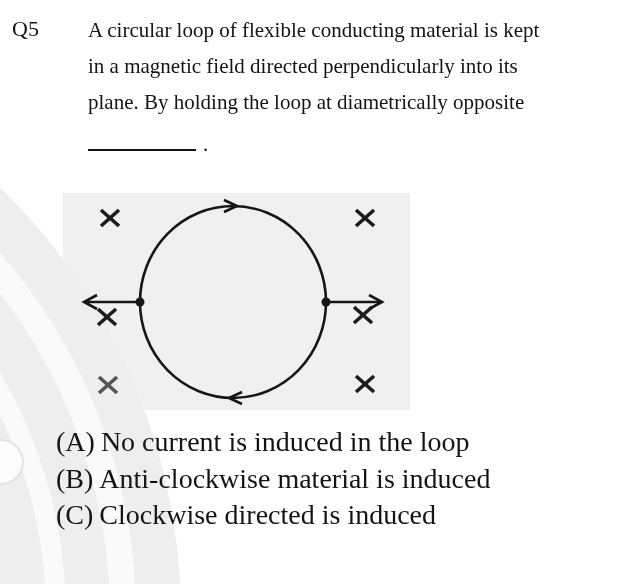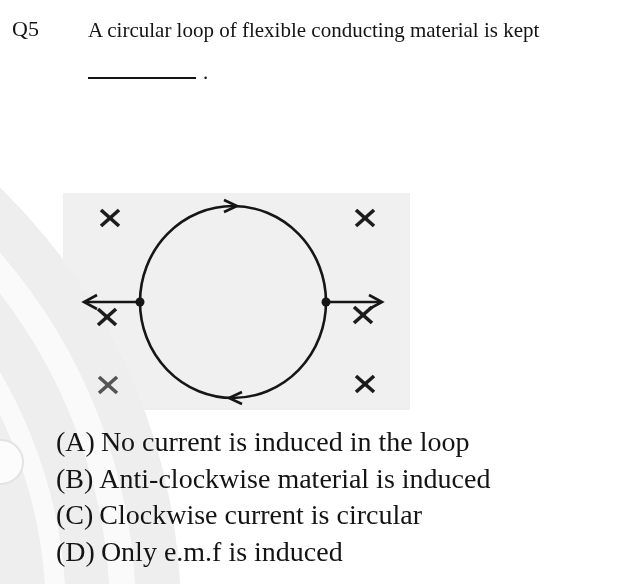--- a/index.html
+++ b/index.html
@@ -77,20 +77,22 @@
     <circle cx="-417" cy="616" r="540" fill="none" stroke="#fafafa" stroke-width="26"></circle>
     <circle cx="-417" cy="616" r="473" fill="none" stroke="#fafafa" stroke-width="20"></circle>
     <circle cx="1" cy="462" r="22" fill="#fcfcfc" stroke="#e3e3e3" stroke-width="2"></circle>
   </g>
 </svg>
 
 <div class="textlayer qnum">Q5</div>
 
 <div class="textlayer qtext">
   <div class="qline">A circular loop of flexible conducting material is kept</div>
+  <div class="qline">in a magnetic field directed perpendicularly into its</div>
+  <div class="qline">plane. By holding the loop at diametrically opposite</div>
   <div class="qline blank-row">
     <span class="blank-underline"></span><span class="blank-period">.</span>
   </div>
 </div>
 
 <svg class="diagram-strokes" viewBox="0 0 347 217" xmlns="http://www.w3.org/2000/svg">
 
   <ellipse cx="170" cy="109" rx="93" ry="96" fill="none" stroke="#161616" stroke-width="2.6"></ellipse>
 
   <polyline points="161,7 174,13 161,19" fill="none" stroke="#161616" stroke-width="2.6"></polyline>
@@ -135,18 +137,15 @@
 </svg>
 
 <div class="textlayer options">
   <div class="option">
     <span class="opt-label">(A)</span><span>No current is induced in the loop</span>
   </div>
   <div class="option">
     <span class="opt-label">(B)</span><span>Anti-clockwise material is induced</span>
   </div>
   <div class="option">
-    <span class="opt-label">(C)</span><span>Clockwise current is circular</span>
-  </div>
-  <div class="option">
-    <span class="opt-label">(D)</span><span>Only e.m.f is induced</span>
+    <span class="opt-label">(C)</span><span>Clockwise directed is induced</span>
   </div>
 </div>
 
 </body></html>

